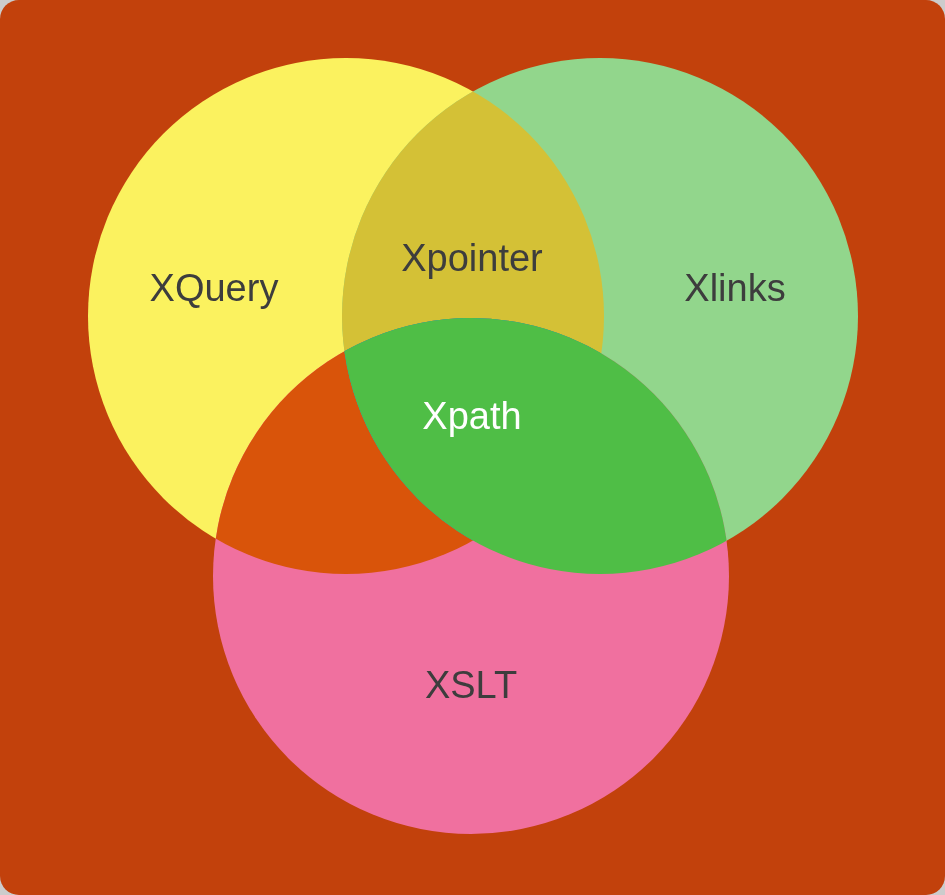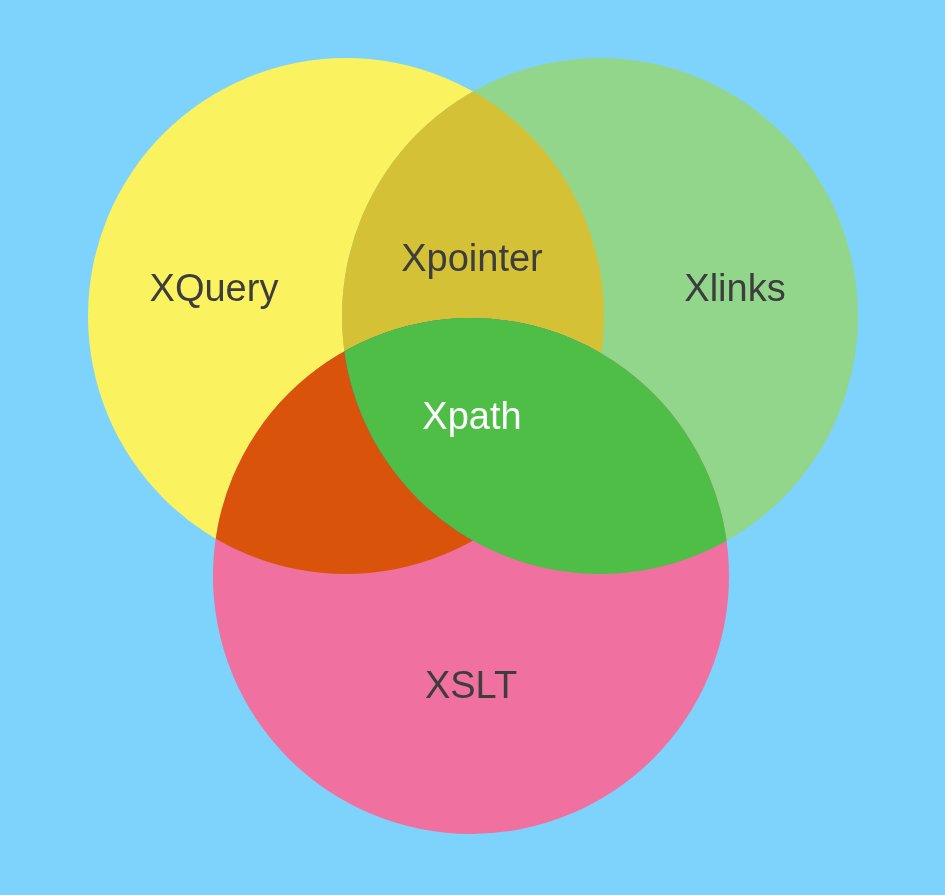--- a/index.html
+++ b/index.html
@@ -31,21 +31,21 @@
   .venn-label {
     font-family: "Liberation Sans", sans-serif;
     font-weight: normal;
     dominant-baseline: middle;
     text-anchor: middle;
   }
 </style>
 </head>
 <body style="background: rgb(204, 204, 204);">
 
-<div id="venn-stage" style="background: #7dd3fc;">
+<div id="venn-stage" style="background: #c2410c; border-radius: 19px;">
   <svg id="venn-svg" viewBox="0 0 945 895" xmlns="http://www.w3.org/2000/svg">
     <defs>
       <clipPath id="clip-a">
           <circle id="def-a" cx="346" cy="316" r="258"></circle>
         </clipPath>
       <clipPath id="clip-b">
           <circle id="def-b" cx="600" cy="316" r="258"></circle>
         </clipPath>
       <clipPath id="clip-c">
           <circle id="def-c" cx="471" cy="576" r="258"></circle>

